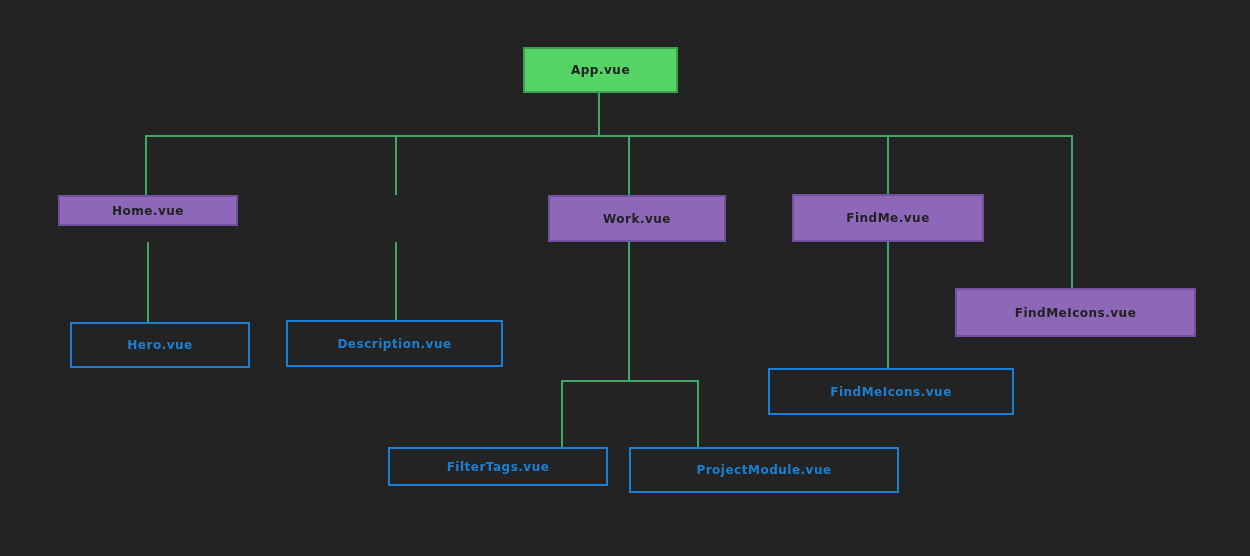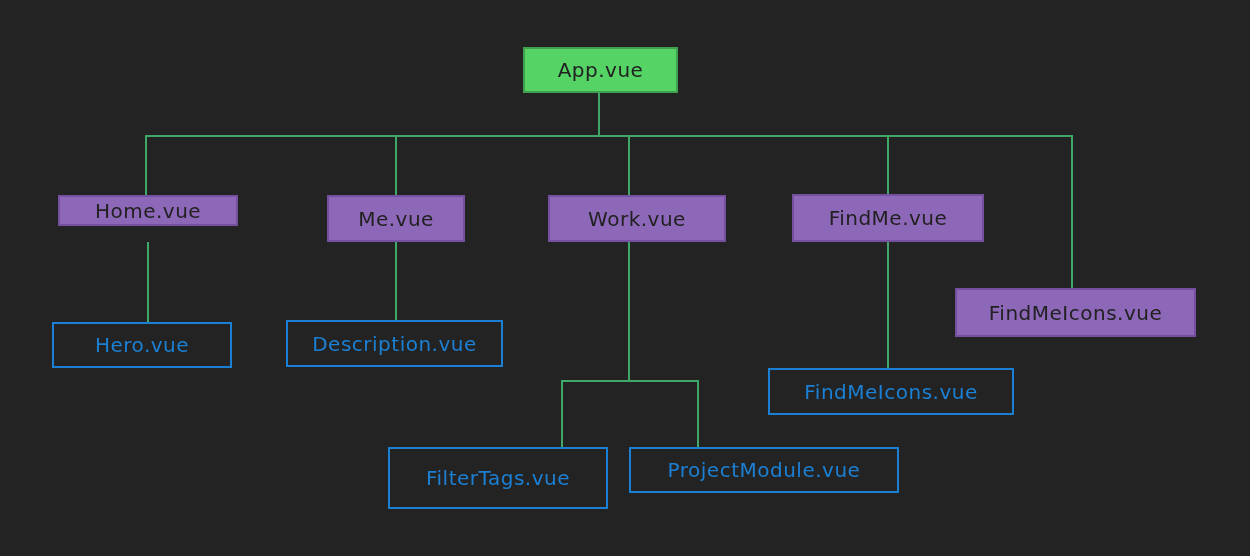--- a/index.html
+++ b/index.html
@@ -25,22 +25,22 @@
     width:1250px;height:556px;
     background:var(--background);
   }
   .line{position:absolute;background:var(--connector);}
   .line.v{width:2px;}
   .line.h{height:2px;}
   .node{
     position:absolute;
     display:flex;align-items:center;justify-content:center;
     box-sizing:border-box;
-    font-weight:normal;
-    font-size:20px;
+    font-weight:bold;
+    font-size:12px;
     letter-spacing:0.5px;
     white-space:nowrap;
   }
   .node.root{
     background:var(--root-fill);
     border:2px solid var(--root-border);
     color:var(--dark-text);
   }
   .node.branch{
     background:var(--branch-fill);
@@ -69,24 +69,23 @@
   <div class="line v" style="left:395px;top:242px;height:78px"></div>
   <div class="line v" style="left:628px;top:242px;height:139px"></div>
   <div class="line h" style="left:561px;top:380px;width:138px"></div>
   <div class="line v" style="left:561px;top:380px;height:67px"></div>
   <div class="line v" style="left:697px;top:380px;height:67px"></div>
   <div class="line v" style="left:887px;top:242px;height:126px"></div>
 
   <div class="node root" style="left:523px;top:47px;width:155px;height:46px">App.vue</div>
 
   <div class="node branch" style="left:58px;top:195px;width:180px;height:31px">Home.vue</div>
-  <div class="node branch" style="left:327px;top:195px;width:138px;height:47px">Me.vue</div>
   <div class="node branch" style="left:548px;top:195px;width:178px;height:47px">Work.vue</div>
   <div class="node branch" style="left:792px;top:194px;width:192px;height:48px">FindMe.vue</div>
   <div class="node branch" style="left:955px;top:288px;width:241px;height:49px">FindMeIcons.vue</div>
 
-  <div class="node leaf" style="left:52px;top:322px;width:180px;height:46px">Hero.vue</div>
+  <div class="node leaf" style="left:70px;top:322px;width:180px;height:46px">Hero.vue</div>
   <div class="node leaf" style="left:286px;top:320px;width:217px;height:47px">Description.vue</div>
   <div class="node leaf" style="left:768px;top:368px;width:246px;height:47px">FindMeIcons.vue</div>
-  <div class="node leaf" style="left:388px;top:447px;width:220px;height:62px">FilterTags.vue</div>
+  <div class="node leaf" style="left:388px;top:447px;width:220px;height:39px">FilterTags.vue</div>
   <div class="node leaf" style="left:629px;top:447px;width:270px;height:46px">ProjectModule.vue</div>
 
 </div>
 
 </body></html>

